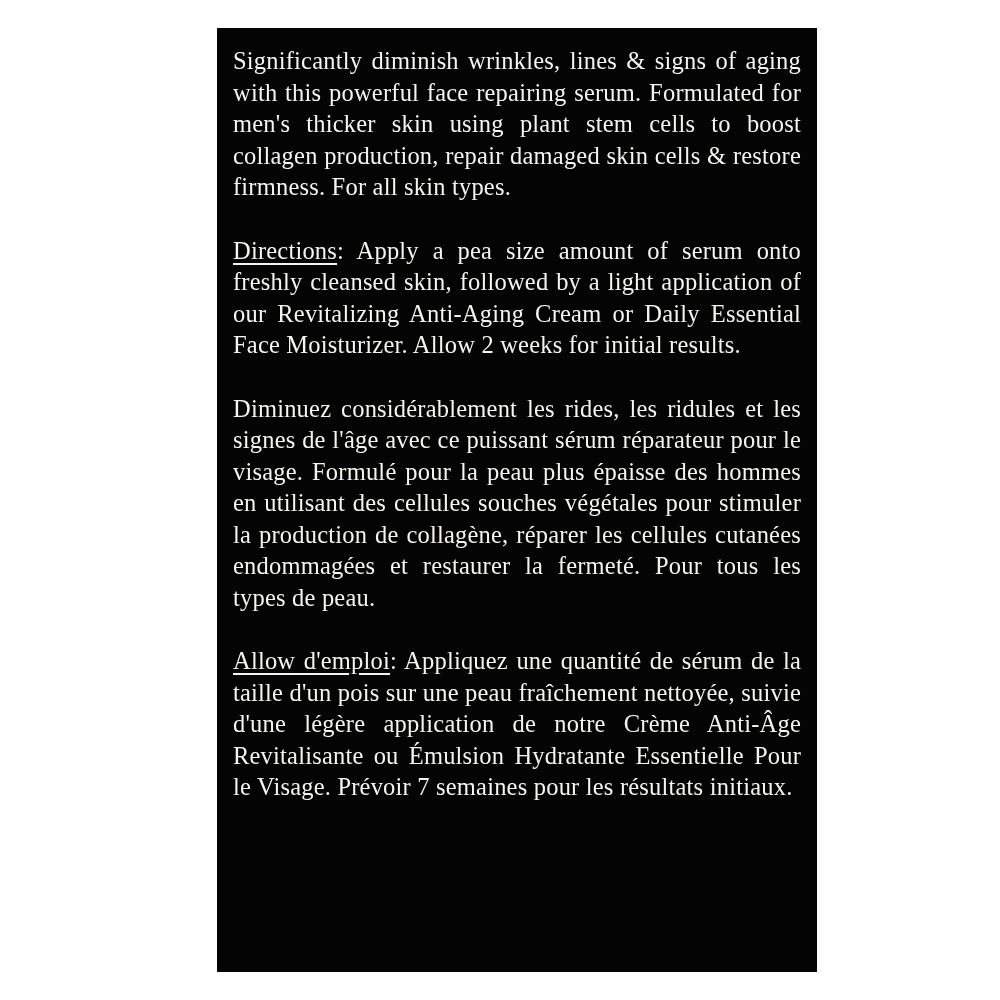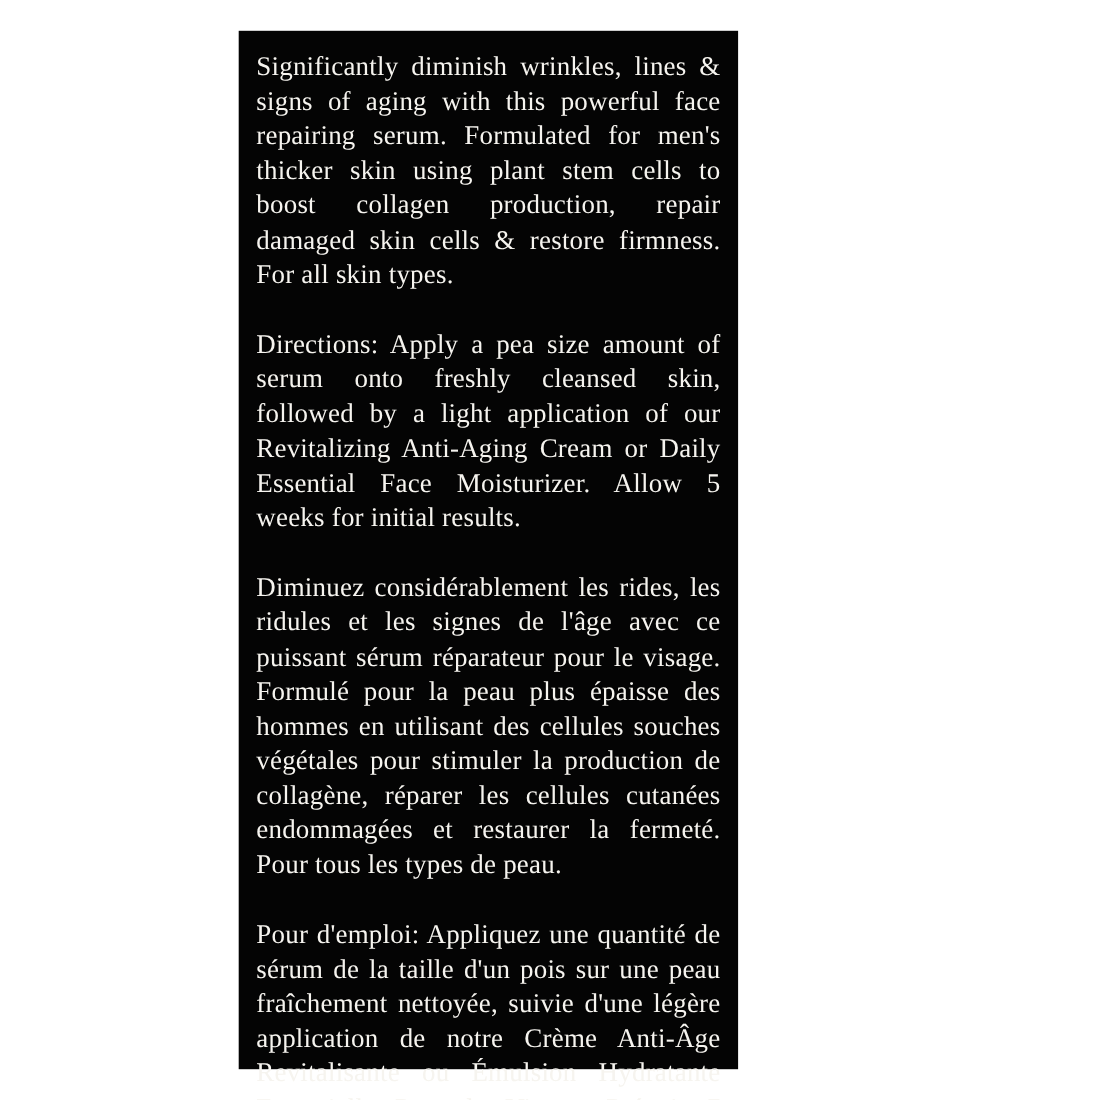--- a/index.html
+++ b/index.html
@@ -11,49 +11,50 @@
     position: relative;
     width: 1000px;
     height: 1000px;
     background: #ffffff;
     overflow: hidden;
   }
   .label-panel {
     position: absolute;
     left: 217px;
     top: 28px;
-    width: 454px;
+    width: 600px;
     height: 944px;
     background: #040404;
     box-sizing: border-box;
     padding: 17px 16px 0 16px;
   }
   .label-panel p {
     margin: 0 0 32px 0;
     color: #f6f4ef;
     font-family: "Liberation Serif", serif;
     font-size: 24.5px;
     line-height: 31.5px;
     letter-spacing: 0.2px;
     text-align: justify;
     text-justify: inter-word;
   }
   .lead {
+    text-decoration: underline;
     text-decoration-thickness: 1.5px;
     text-underline-offset: 4px;
   }
 </style>
 </head>
 <body>
 
 <div class="page">
   <div class="label-panel">
 
     <p><span class="lead"></span><span></span><span>Significantly diminish wrinkles, lines &amp; signs of aging with this powerful face repairing serum. Formulated for men's thicker skin using plant stem cells to boost collagen production, repair damaged skin cells &amp; restore firmness. For all skin types.</span></p>
 
-    <p><span class="lead">Directions</span><span>: </span><span>Apply a pea size amount of serum onto freshly cleansed skin, followed by a light application of our Revitalizing Anti-Aging Cream or Daily Essential Face Moisturizer. Allow 5 weeks for initial results.</span></p>
+    <p><span class="lead">Directions</span><span>: </span><span>Apply a pea size amount of serum onto freshly cleansed skin, followed by a light application of our Revitalizing Anti-Aging Cream or Daily Essential Face Moisturizer. Allow 2 weeks for initial results.</span></p>
 
     <p><span class="lead"></span><span></span><span>Diminuez considérablement les rides, les ridules et les signes de l'âge avec ce puissant sérum réparateur pour le visage. Formulé pour la peau plus épaisse des hommes en utilisant des cellules souches végétales pour stimuler la production de collagène, réparer les cellules cutanées endommagées et restaurer la fermeté. Pour tous les types de peau.</span></p>
 
-    <p><span class="lead">Pour d'emploi</span><span>: </span><span>Appliquez une quantité de sérum de la taille d'un pois sur une peau fraîchement nettoyée, suivie d'une légère application de notre Crème Anti-Âge Revitalisante ou Émulsion Hydratante Essentielle Pour le Visage. Prévoir 7 semaines pour les résultats initiaux.</span></p>
+    <p><span class="lead">Allow d'emploi</span><span>: </span><span>Appliquez une quantité de sérum de la taille d'un pois sur une peau fraîchement nettoyée, suivie d'une légère application de notre Crème Anti-Âge Revitalisante ou Émulsion Hydratante Essentielle Pour le Visage. Prévoir 7 semaines pour les résultats initiaux.</span></p>
 
   </div>
 </div>
 
 </body></html>

